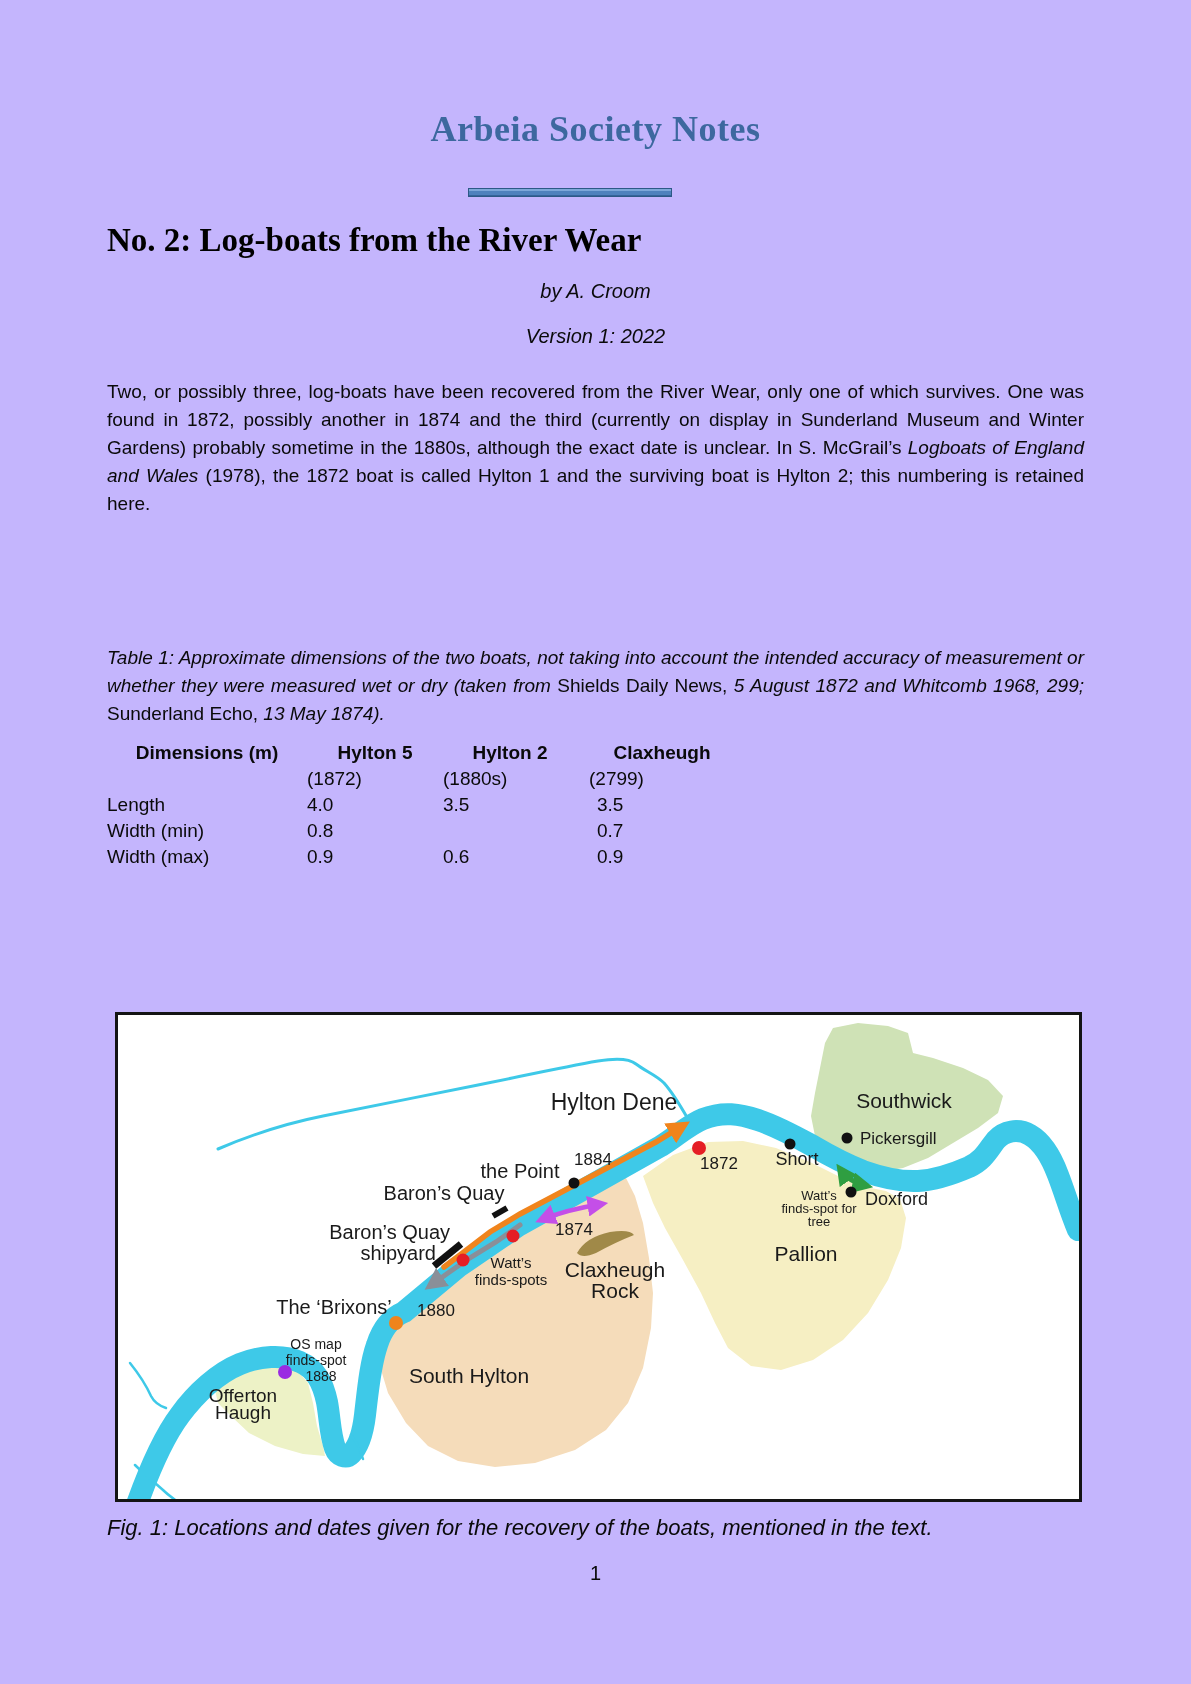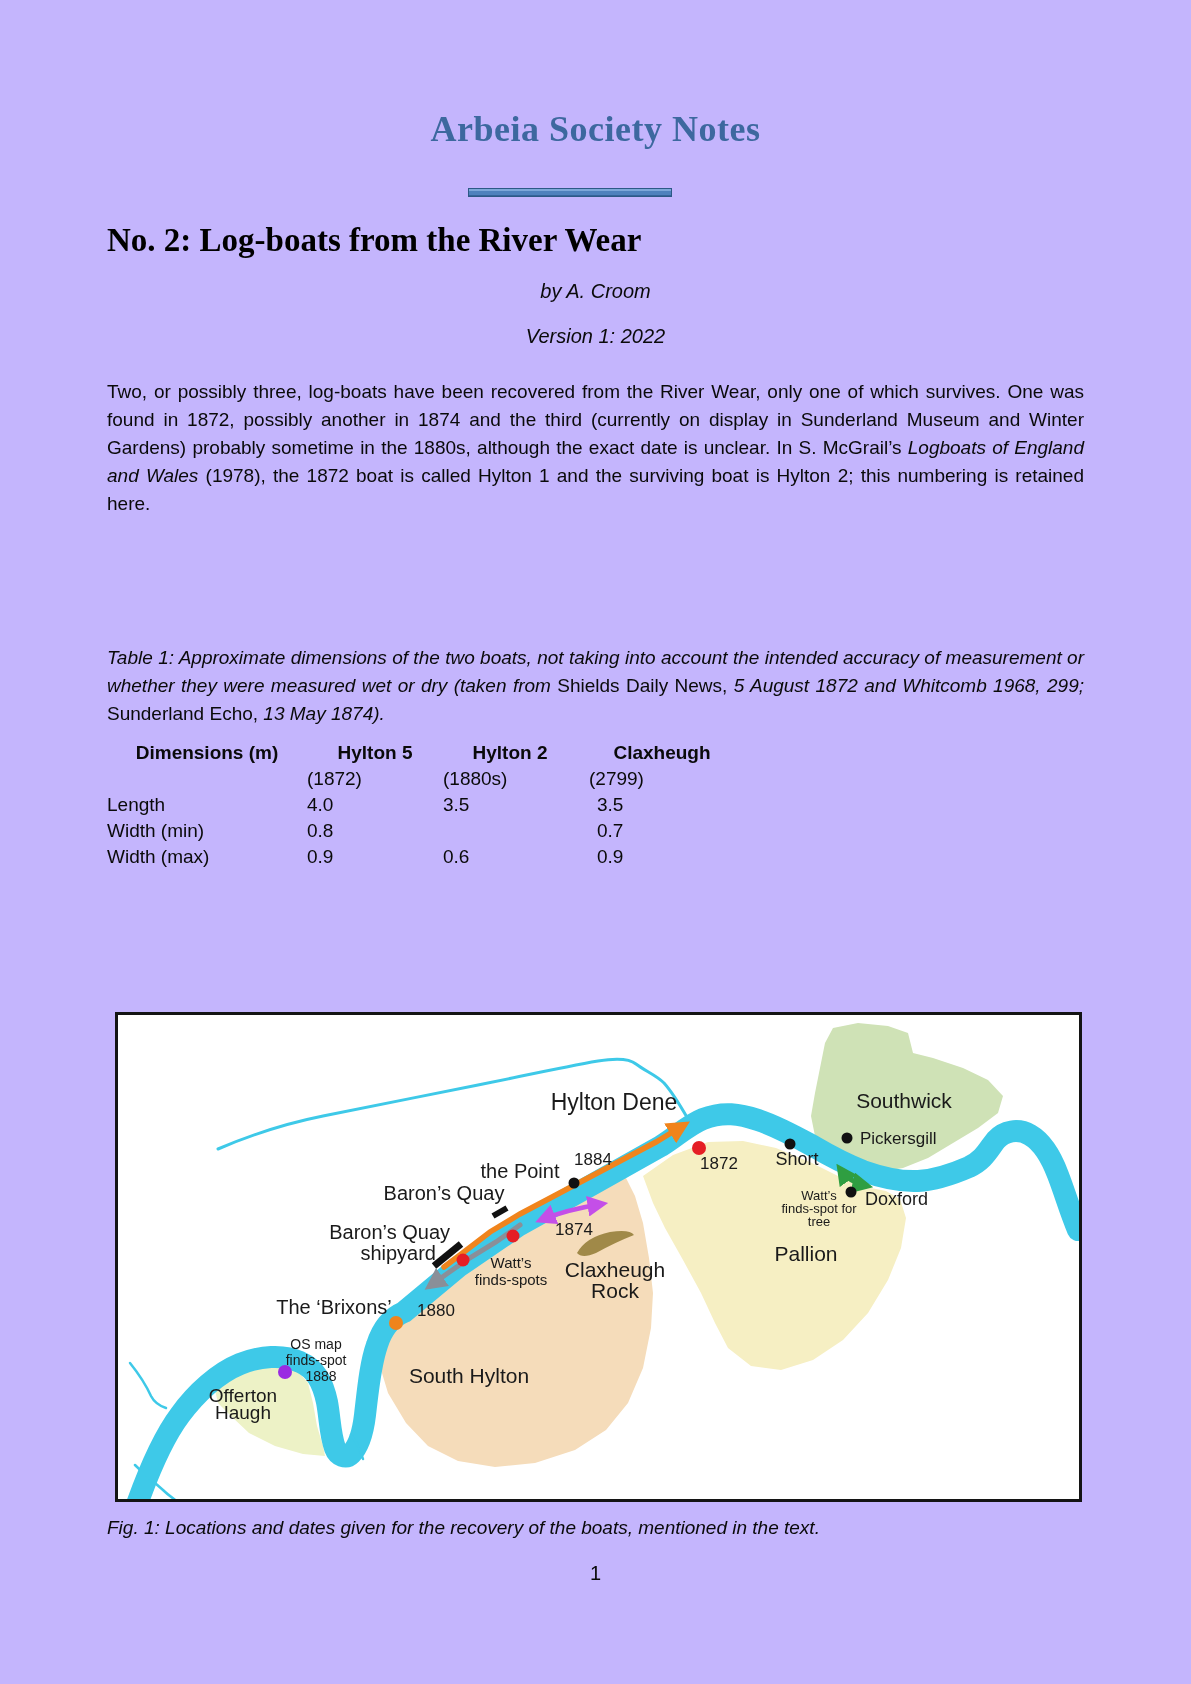--- a/index.html
+++ b/index.html
@@ -24,21 +24,21 @@
   .ital{font-style:italic;}
   .dtable{top:742px;font-size:19px;}
   .trow{display:grid;grid-template-columns:200px 136px 134px 170px;height:26px;align-items:start;}
   .thead{font-weight:bold;text-align:center;}
   .c4pad-s{padding-left:12px;}
   .c4pad{padding-left:20px;}
   .map-frame{top:997px;left:115px;width:967px;height:490px;box-sizing:border-box;
       border:3px solid #141414;background:#ffffff;margin-top:15px;}
   .map-frame svg{display:block;}
   text{font-family:"Liberation Sans",sans-serif;fill:#1a1a1a;}
-  .fig-caption{top:1514px;font-style:italic;font-size:19px;line-height:27px;}
+  .fig-caption{top:1514px;font-style:italic;font-size:22px;line-height:27px;}
   .page-number{top:1562px;text-align:center;font-size:20px;}
 </style>
 </head>
 <body>
 
 <div class="page">
 
   <div class="abs col society-title">Arbeia Society Notes</div>
   <div class="abs divider"></div>
   <div class="abs col doc-title">No. 2: Log-boats from the River Wear</div>

